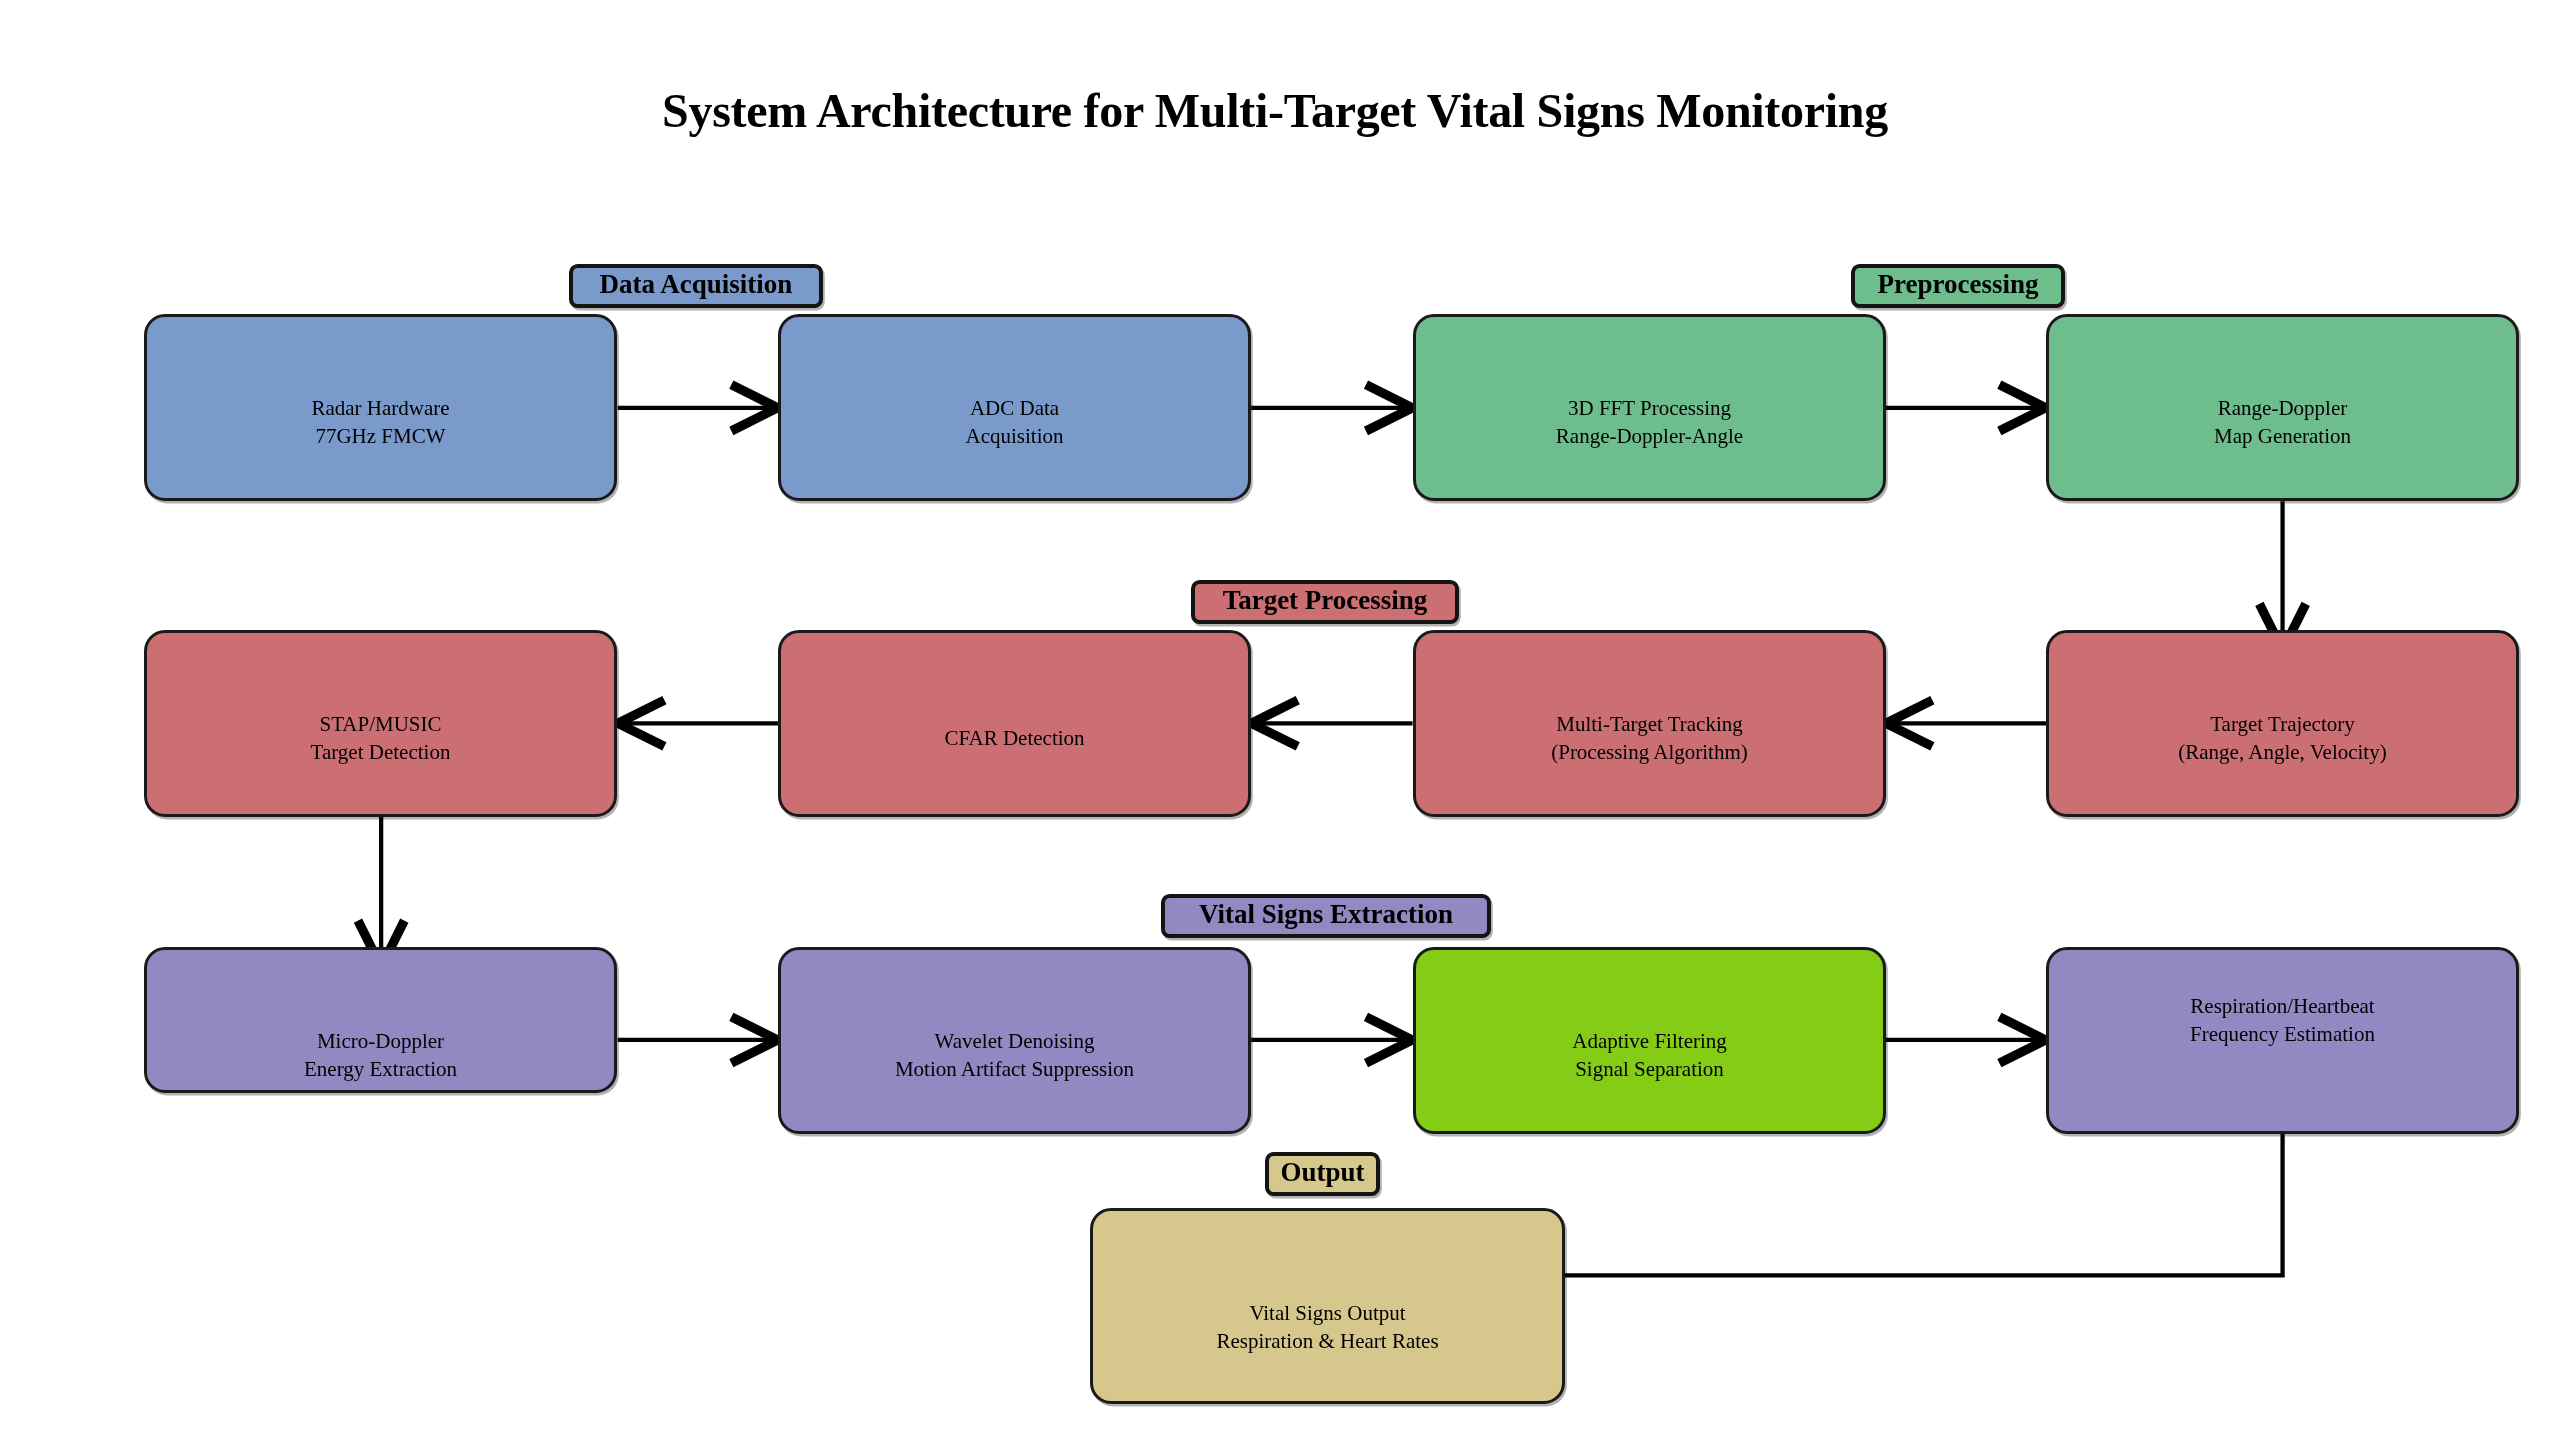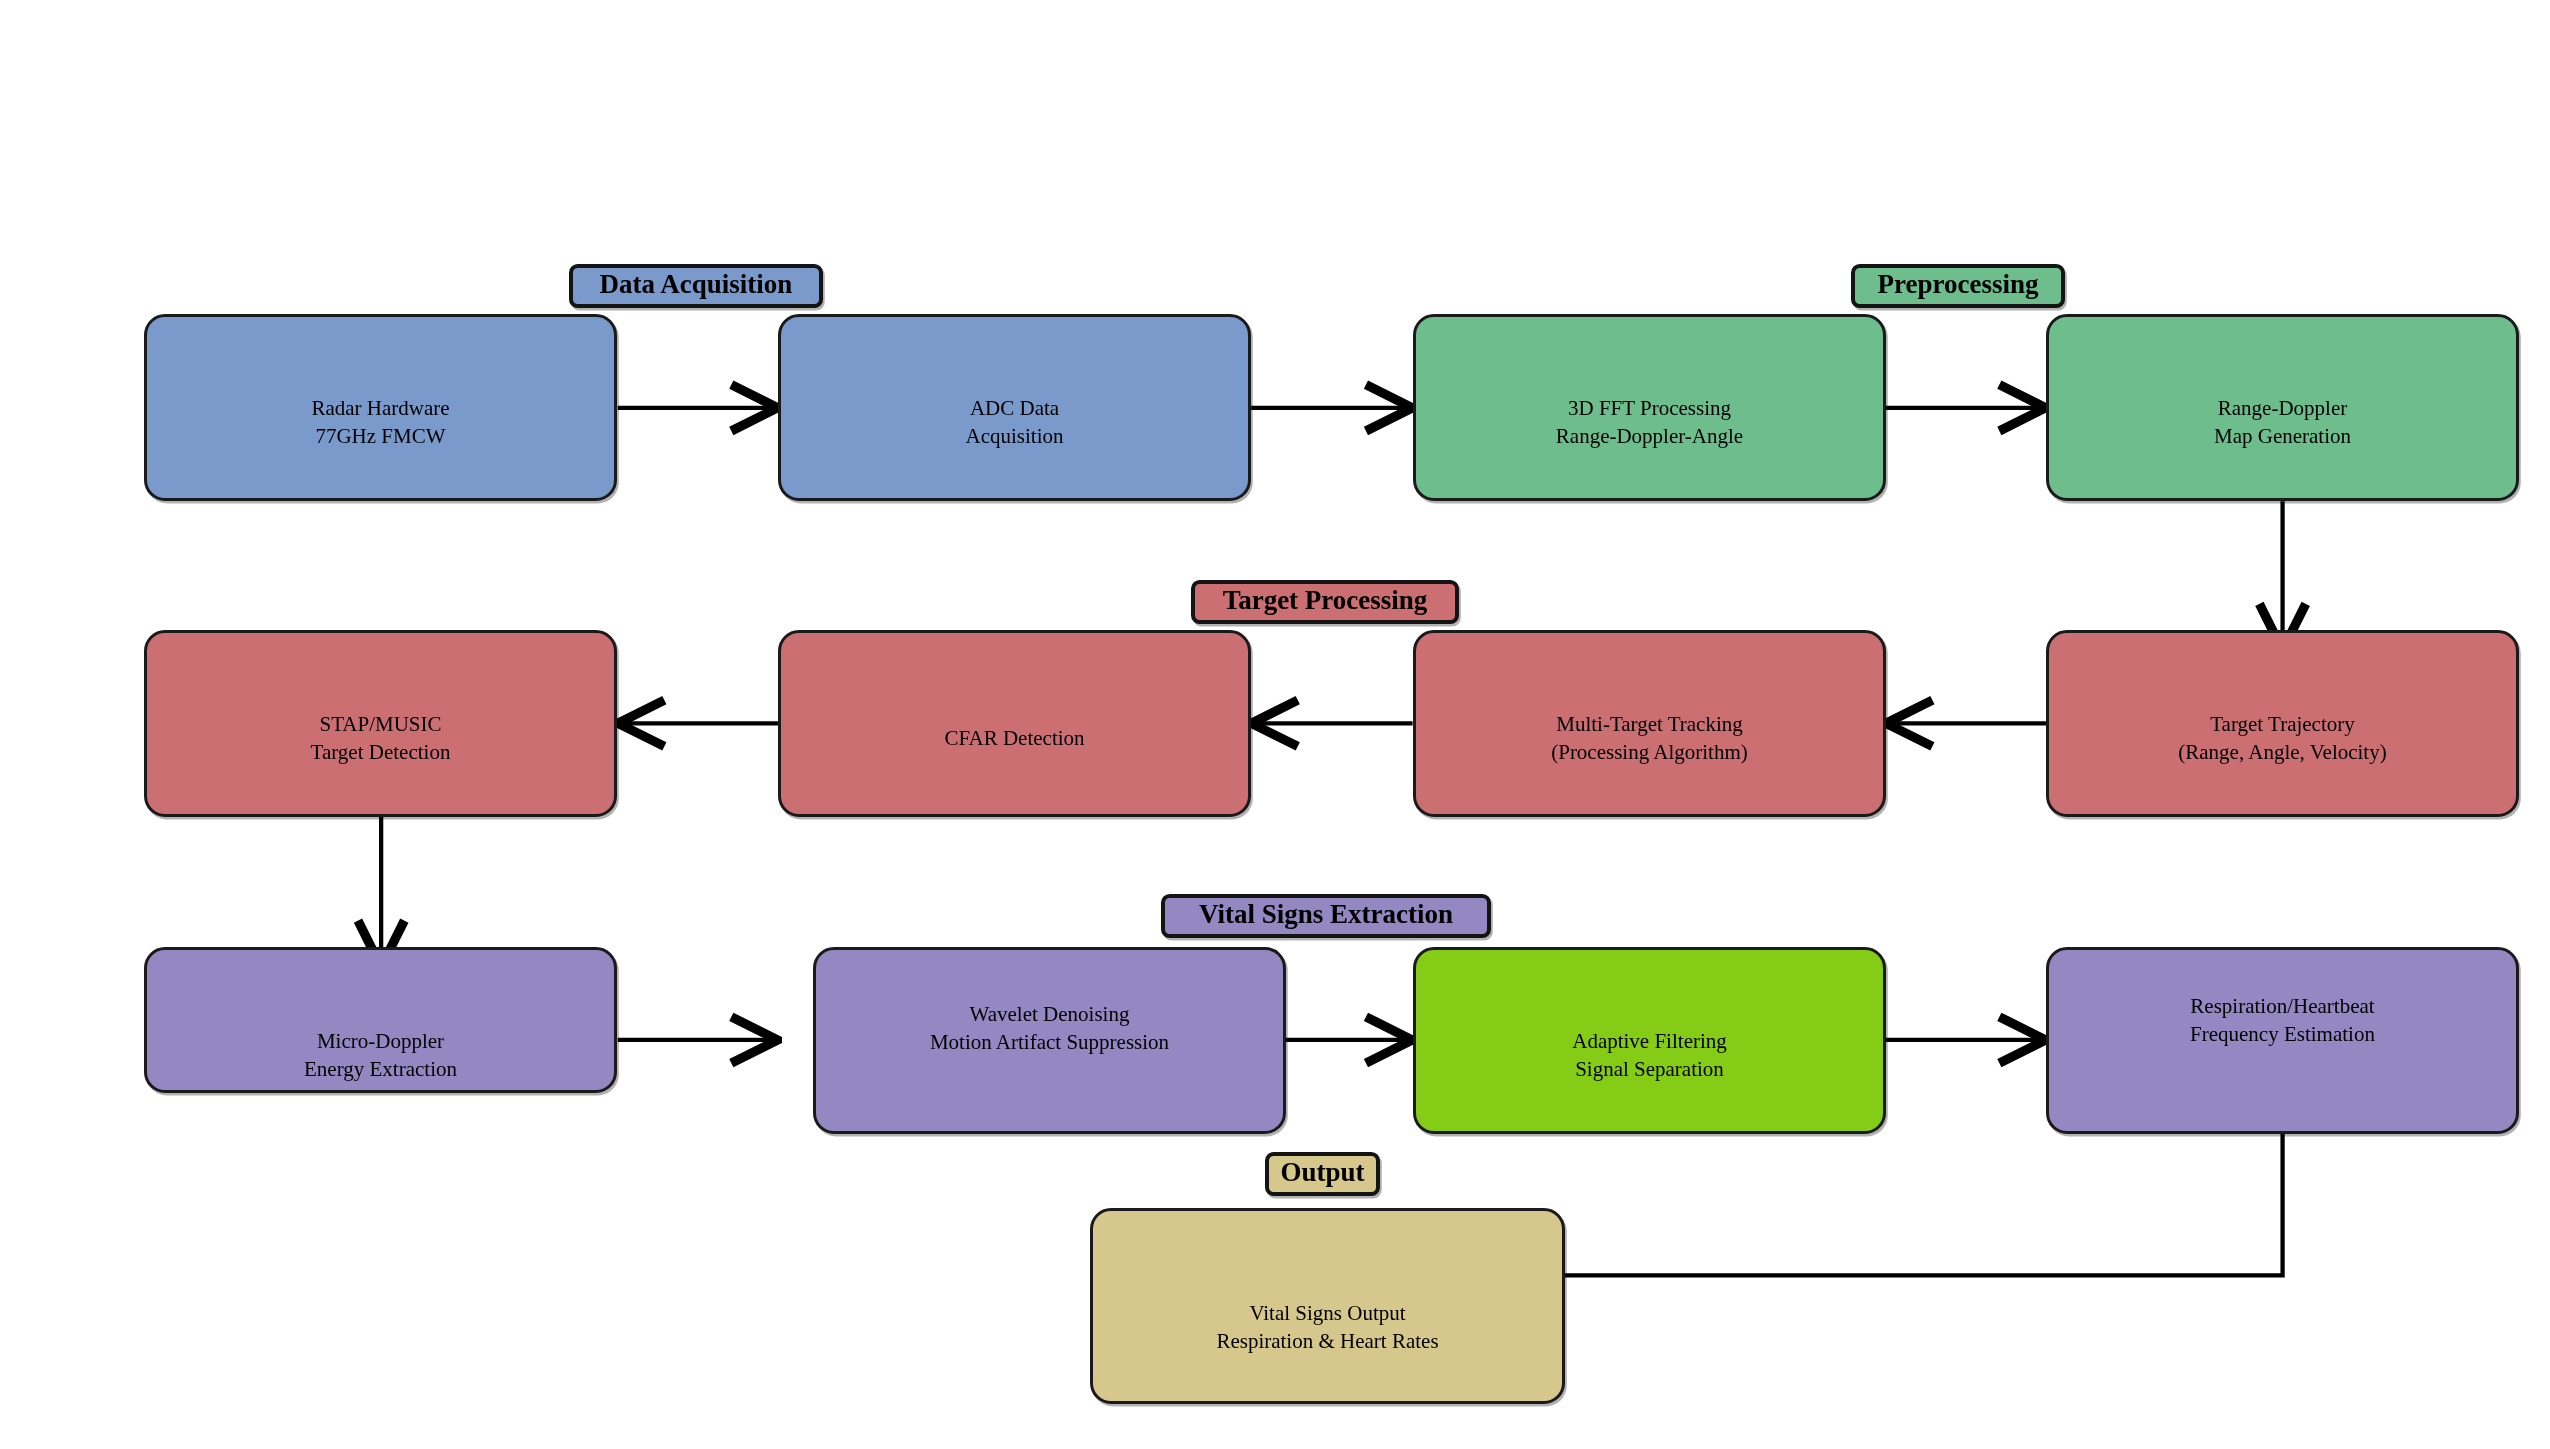--- a/index.html
+++ b/index.html
@@ -71,20 +71,21 @@
     width: 2550px;
     height: 1449px;
     pointer-events: none;
   }
 </style>
 </head>
 <body>
 
 <div id="canvas">
 
+  <div id="title">System Architecture for Multi-Target Vital Signs Monitoring</div>
 
   <svg id="edges" viewBox="0 0 4170 2370" xmlns="http://www.w3.org/2000/svg">
     <defs>
       <marker id="arrowR" viewBox="0 0 12 12" refX="10" refY="6" markerWidth="13" markerHeight="13" orient="auto-start-reverse">
         <path d="M 1 1 L 11 6 L 1 11" fill="none" stroke="#000000" stroke-width="2"></path>
       </marker>
     </defs>
     <g id="edge-paths" stroke="#000000" stroke-width="7" fill="none">
         <path d="M 1010 667 L 1264 667" marker-end="url(#arrowR)"></path>
         <path d="M 2046 667 L 2302 667" marker-end="url(#arrowR)"></path>
@@ -122,21 +123,21 @@
       </div>
       <div class="node" style="left: 1413px; top: 630px; width: 473px; height: 187px; background: rgb(203, 111, 115); padding-top: 77px;">
         <span class="nodetext"><span class="l1">Multi-Target Tracking</span><span class="l2">(Processing Algorithm)</span></span>
       </div>
       <div class="node" style="left: 2046px; top: 630px; width: 473px; height: 187px; background: rgb(203, 111, 115); padding-top: 77px;">
         <span class="nodetext"><span class="l1">Target Trajectory</span><span class="l2">(Range, Angle, Velocity)</span></span>
       </div>
       <div class="node" style="left: 144px; top: 947px; width: 473px; height: 146px; background: rgb(147, 136, 194); padding-top: 77px;">
         <span class="nodetext"><span class="l1">Micro-Doppler</span><span class="l2">Energy Extraction</span></span>
       </div>
-      <div class="node" style="left: 778px; top: 947px; width: 473px; height: 187px; background: rgb(147, 136, 194); padding-top: 50px; margin-left: 35px;">
+      <div class="node" style="left: 778px; top: 947px; width: 473px; height: 187px; background: rgb(147, 136, 194); padding-top: 77px;">
         <span class="nodetext"><span class="l1">Wavelet Denoising</span><span class="l2">Motion Artifact Suppression</span></span>
       </div>
       <div class="node" style="left: 1413px; top: 947px; width: 473px; height: 187px; background: #84cc16; padding-top: 77px;">
         <span class="nodetext"><span class="l1">Adaptive Filtering</span><span class="l2">Signal Separation</span></span>
       </div>
       <div class="node" style="left: 2046px; top: 947px; width: 473px; height: 187px; background: rgb(147, 136, 194); padding-top: 42px;">
         <span class="nodetext"><span class="l1">Respiration/Heartbeat</span><span class="l2">Frequency Estimation</span></span>
       </div>
       <div class="node" style="left: 1090px; top: 1208px; width: 475px; height: 196px; background: rgb(214, 199, 140); padding-top: 88px;">
         <span class="nodetext"><span class="l1">Vital Signs Output</span><span class="l2">Respiration &amp; Heart Rates</span></span>

